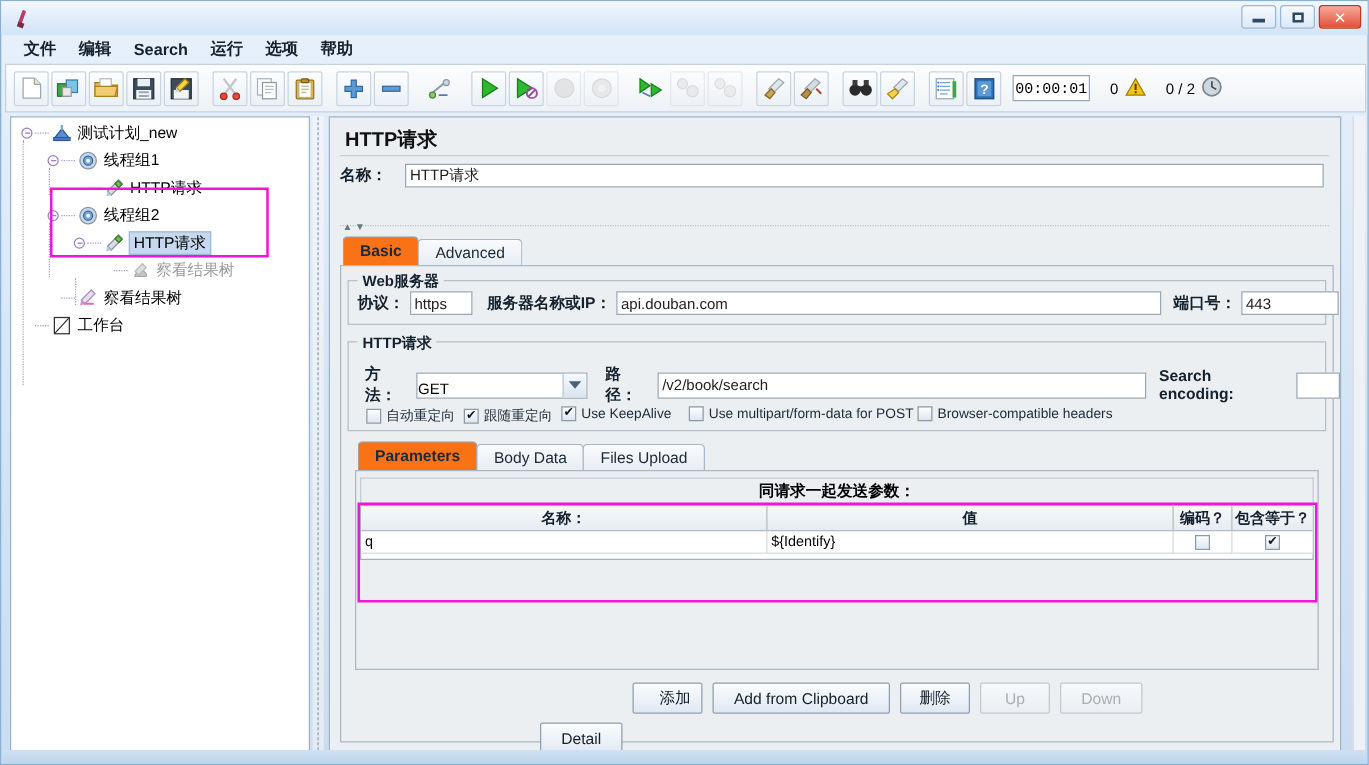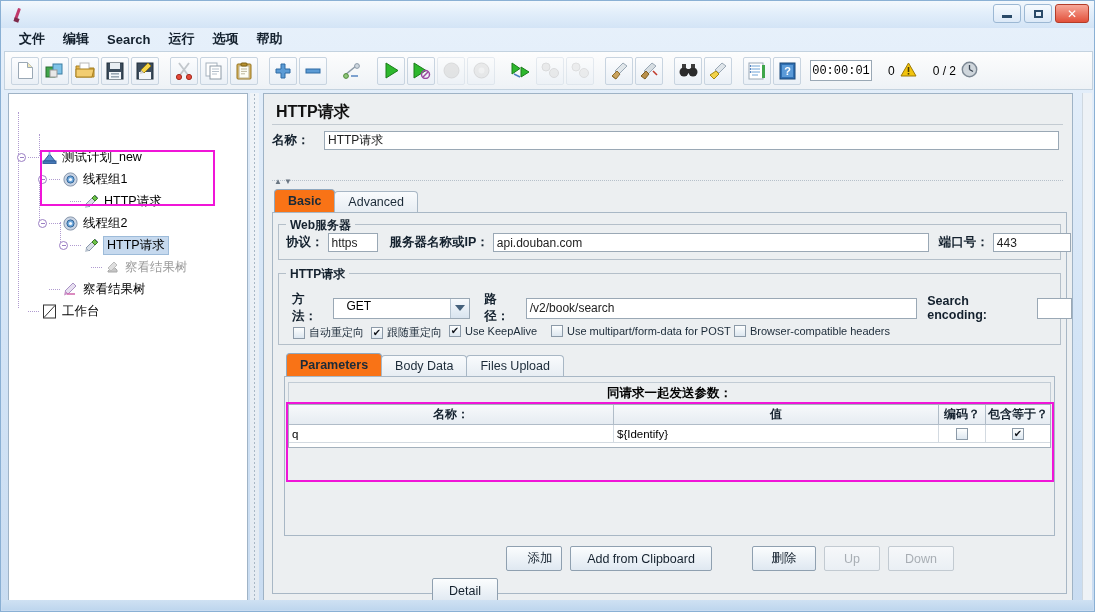--- a/index.html
+++ b/index.html
@@ -100,21 +100,21 @@
     position:absolute; left:3px; top:0; width:3px; height:100%;
     background-image:radial-gradient(#a9b8c6 0.8px, transparent 1px);
     background-size:3px 4px;
   }
   #right-panel {
     position:absolute; left:262px; top:92px; width:810px; height:508px;
     background:#eceff1; border:1px solid #9fb3c6;
     overflow:hidden;
   }
   
-  .tree { padding:14px 0 0 4px; font-size:12.5px;margin-top:38px; }
+  .tree { padding:1px 0 0 4px; font-size:12.5px; }
   .tnode { display:flex; align-items:center; height:22px; position:relative; white-space:nowrap;}
   .handle {
     width:9px; height:9px; border-radius:50%;
     border:1.5px solid #9b7fc4; background:#fff;
     margin-right:2px; flex:0 0 auto; position:relative;
   }
   .handle::after{
     content:""; position:absolute; left:2px; top:3.3px; width:4px; height:1.4px; background:#9b7fc4;
   }
   .handle.blank { border-color:transparent; background:transparent; }
@@ -167,22 +167,22 @@
   }
   
   .group { position:absolute; border:1px solid #b4bfc9; }
   .group > .gtitle {
     position:absolute; top:-8px; left:7px; background:#eceff1;
     padding:0 4px; font-size:12px; font-weight:bold; color:#14212e;
   }
   
   .combo {
     height:21px; border:1px solid #9aa8b5; background:#fff;
-    display:flex; align-items:flex-start; justify-content:space-between;
-    font-size:12px; padding-left:12px;
+    display:flex; align-items:flex-end; justify-content:space-between;
+    font-size:12px; padding-left:0;
   }
   .combo .arrowbox {
     width:19px; height:19px; margin:0 0 0 2px;
     background:linear-gradient(to bottom,#f7fafd,#d9e4ef);
     border-left:1px solid #b6c4d1;
     display:flex; align-items:center; justify-content:center;
   }
   .combo .arrow {
     width:0;height:0;border-left:5px solid transparent;border-right:5px solid transparent;
     border-top:6px solid #45617c;
@@ -688,21 +688,21 @@
         </div>
       </div>
     </div>
 
     <div class="hl" style="left:22px; top:308px; width:768px; height:80px;"></div>
 
     <div style="position:absolute; left:168px; top:452px; display:flex; gap:8px;">
       <div class="btn" style="width:66px;margin-top:32px;">Detail</div>
       <div class="btn" style="width:56px;padding-left:24px;">添加</div>
       <div class="btn" style="width:142px;">Add from Clipboard</div>
-      <div class="btn" style="width:64px;margin-left:32px;">删除</div>
+      <div class="btn" style="width:56px;">删除</div>
       <div class="btn dis" style="width:56px;">Up</div>
       <div class="btn dis" style="width:66px;">Down</div>
     </div>
   </div>
 
   <div class="vscroll" style="right:2px; top:92px; height:508px;"></div>
 
   <div id="bottom-strip"></div>
 </div>
 

